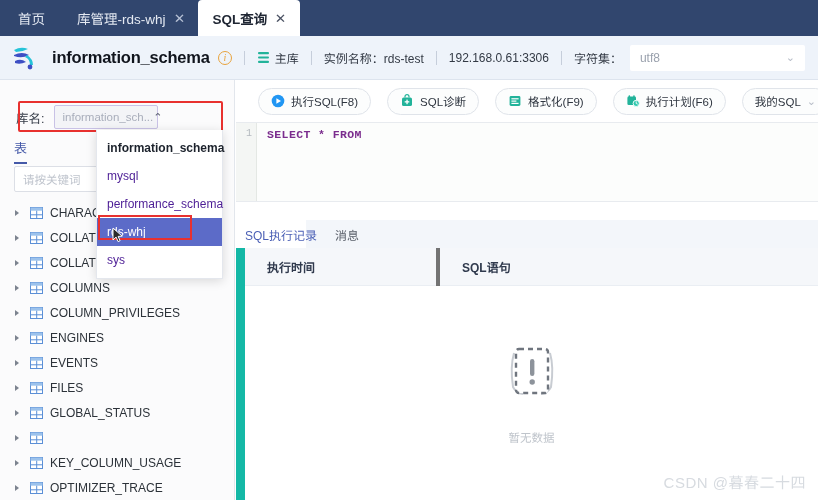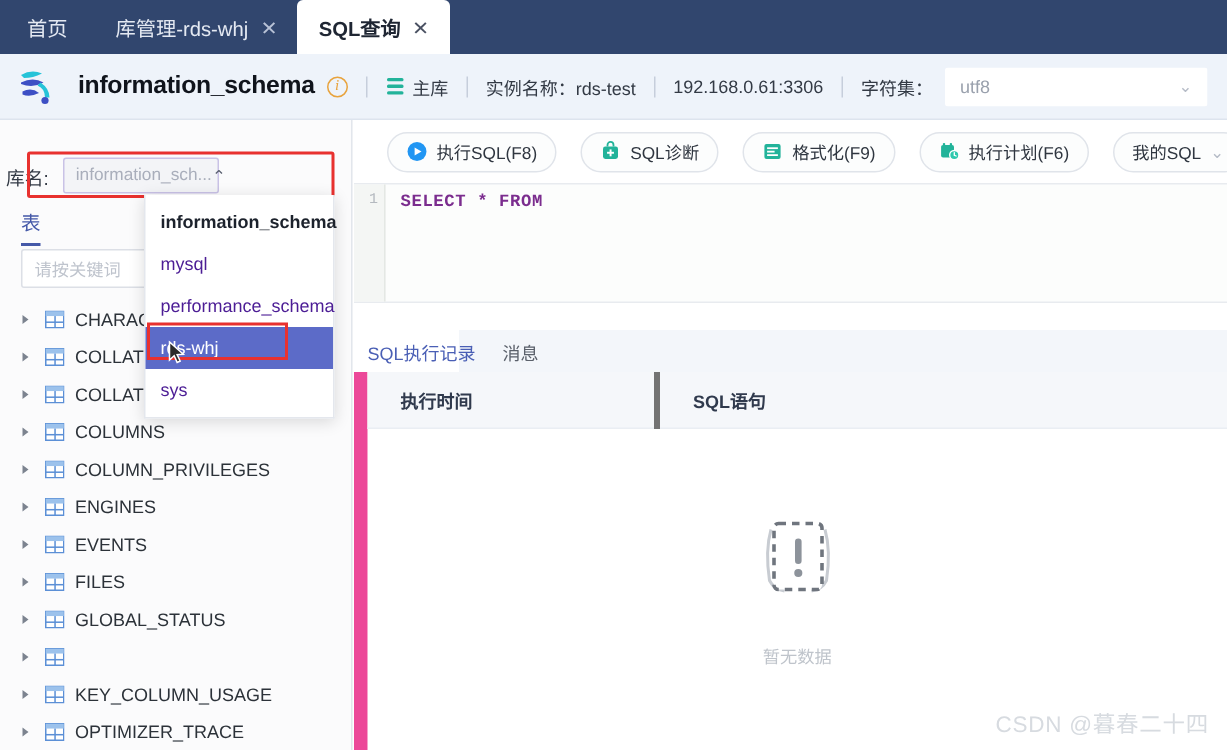--- a/index.html
+++ b/index.html
@@ -64,21 +64,21 @@
   }
   .chev { color: #b6bcc7; font-size: 11px; }
 
   
   .leftpanel {
     position: absolute; left: 0; top: 80px; width: 235px; height: 420px;
     background: #fbfbfc; border-right: 1px solid #e2e6ec;
   }
   .dbrow {
     position: absolute; left: 0; top: 20px; width: 235px; height: 34px;
-    display: flex; align-items: center; padding-left: 4px;
+    display: flex; align-items: center; padding-left: 16px;
   }
   .red-outline {
     position: absolute; left: 18px; top: 101px; width: 205px; height: 31px;
     border: 2px solid #e8312f; border-radius: 2px; z-index: 30; pointer-events: none;
   }
   .dbrow-label { font-size: 12.5px; color: #2b3murky; color:#333a45; margin-right: 10px; }
   .db-select {
     width: 104px; height: 24px; background: #f3f4f7;
     border: 1px solid #c9c2e6; border-radius: 2px;
     display: flex; align-items: center; justify-content: space-between;
@@ -164,21 +164,21 @@
     padding: 5px 4px 0 0; font-family: "Liberation Mono", monospace;
   }
   .code {
     flex: 1; padding: 5px 0 0 10px;
     font-family: "Liberation Mono", "DejaVu Sans Mono", monospace;
     font-size: 11.5px; color: #7b2d8e; font-weight: 700; letter-spacing: .4px;
   }
 
   .resultpanel {
     position: absolute; left: 0; top: 140px; width: 582px; height: 280px;
-    background: #ec4899;
+    background: #14b8a6;
     padding-left: 25px;
   }
   .rtabs {
     position: absolute; left: 0; top: 0; width: 582px; height: 28px;
     display: flex; align-items: center; padding-left: 9px; gap: 18px;
     background: #f3f6fa;
   }
   .rtab { font-size: 12px; color: #5b616b; cursor: pointer; }
   .rtab.active { color: #4a5fb5; }
   .rtab-bg {

